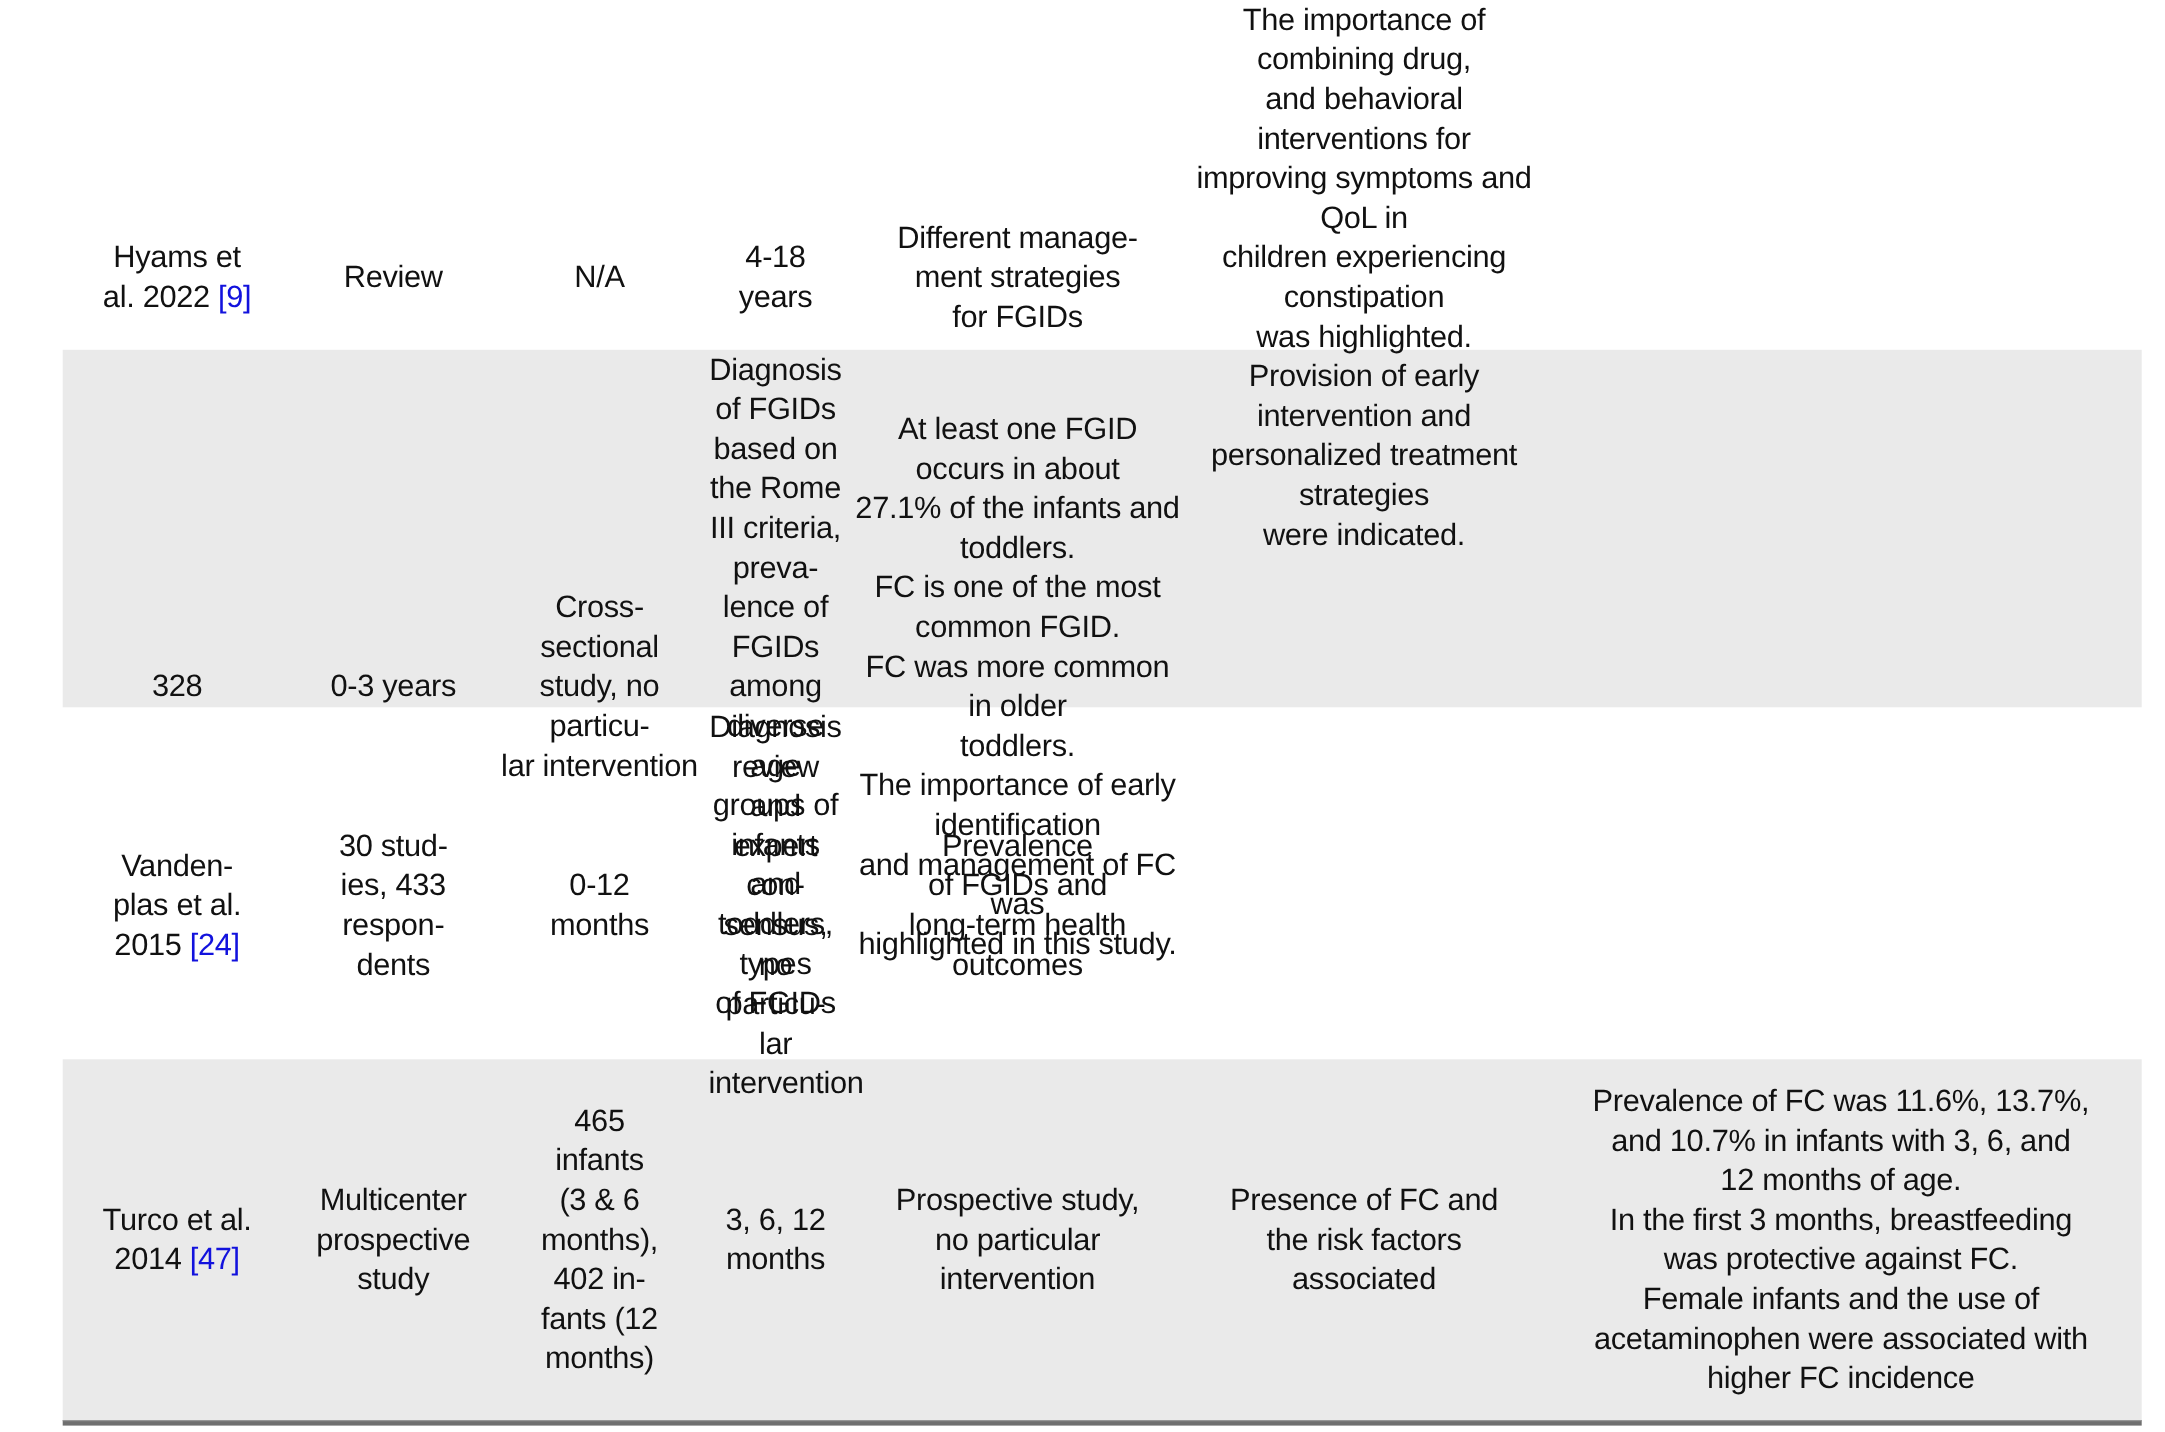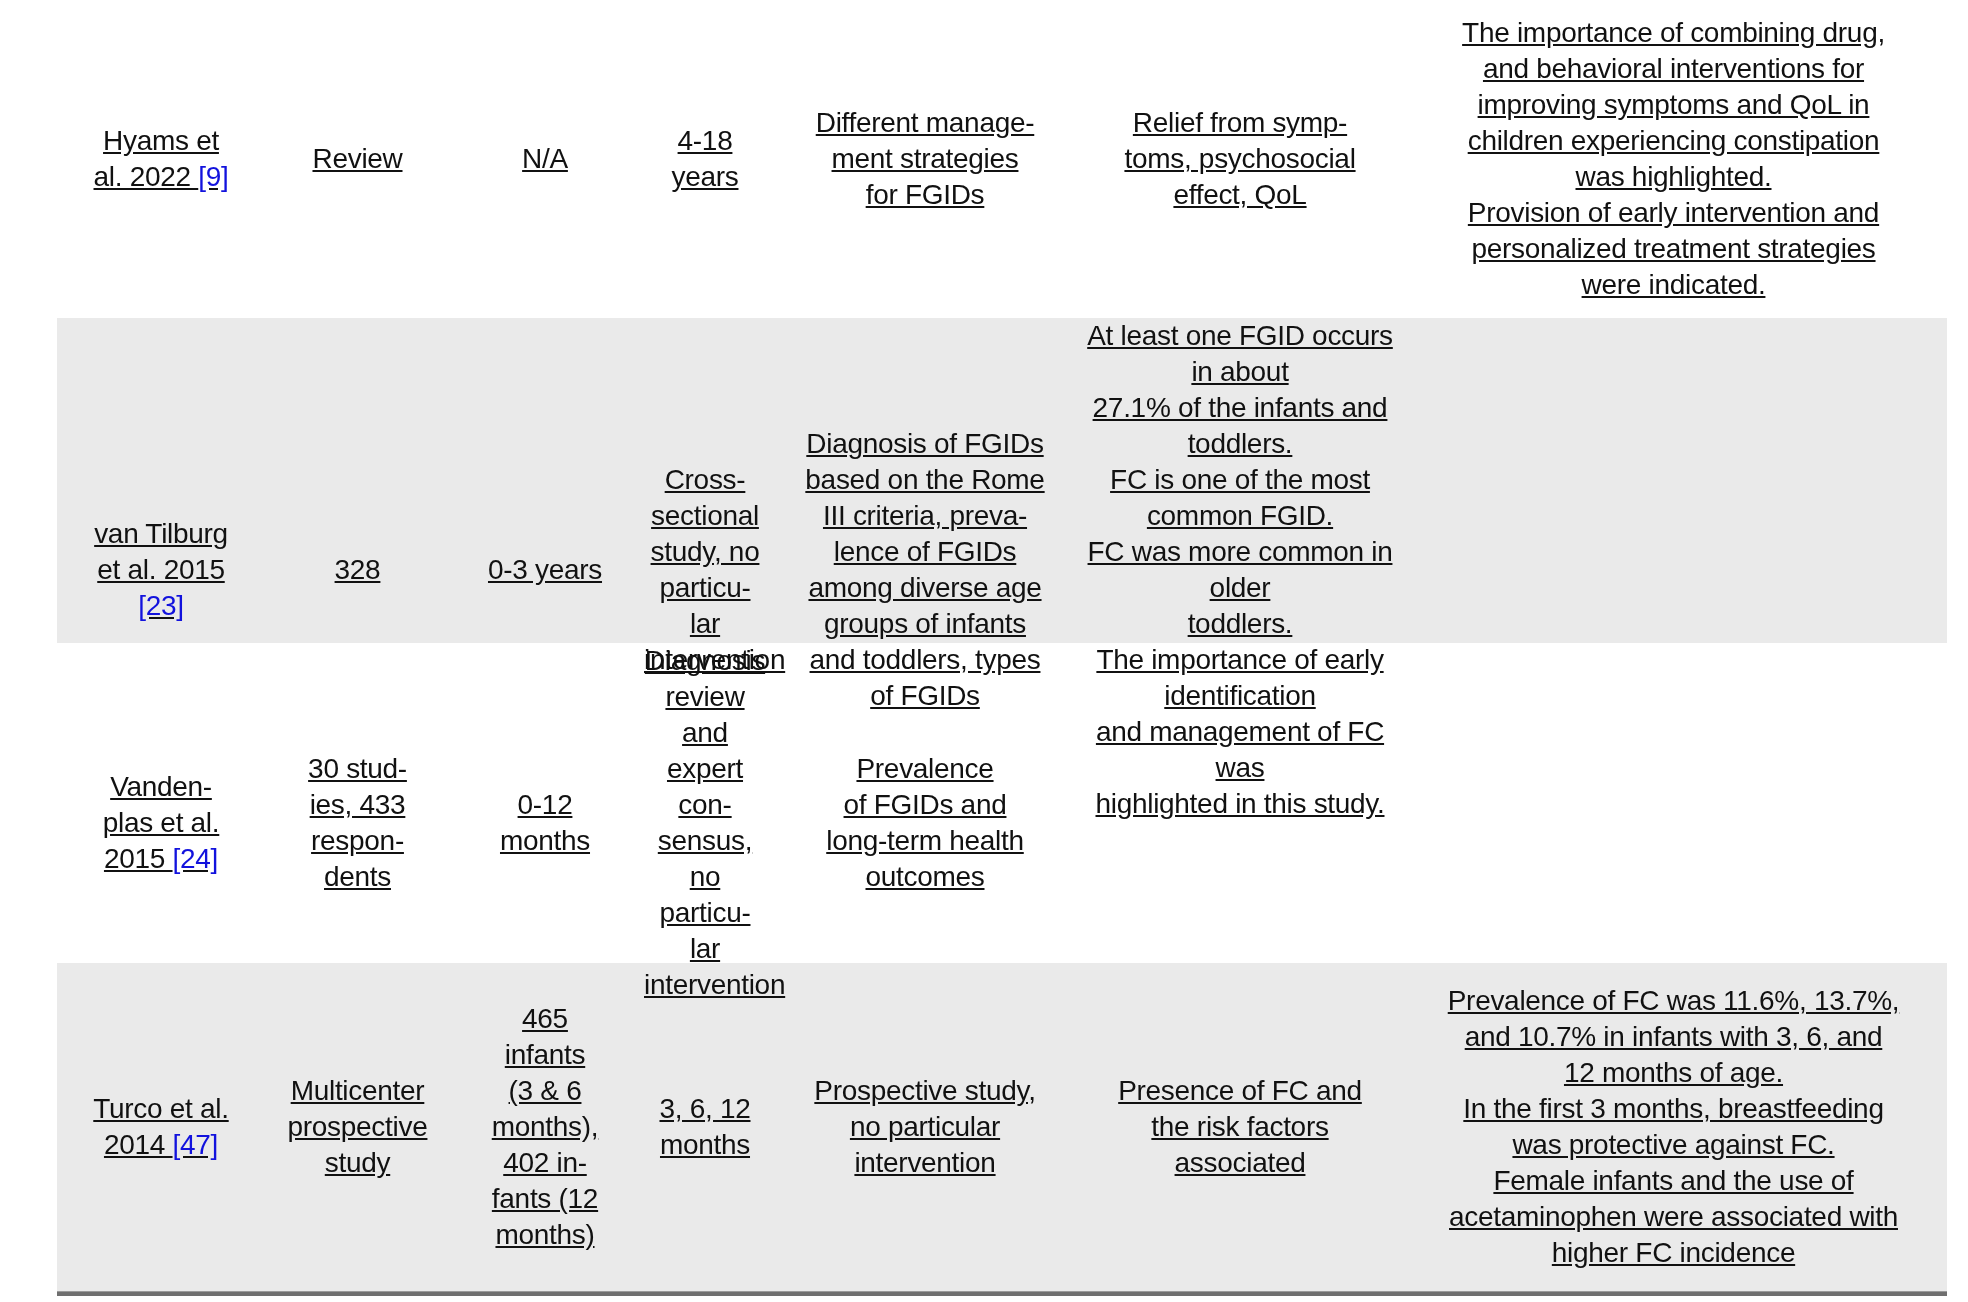--- a/index.html
+++ b/index.html
@@ -29,21 +29,20 @@
   .r3{height:320px;}
   .r4{height:328px;}
   .cell{
     text-align:center;
     white-space:pre-line;
     font-size:28px;
     line-height:36px;
     letter-spacing:-0.3px;
     padding:0 4px;
     box-sizing:border-box;
-    text-decoration:underline;
   }
   .ref{color:var(--link-blue);}
   .bottom-rule{
     height:5px;
     background:var(--rule);
     border-top:1px solid #9a9a9a;
     box-sizing:border-box;
   }
 </style>
 </head>
@@ -54,37 +53,31 @@
   <div class="trow r1">
     <div class="cell"><span>Hyams et
 al. 2022 </span><span class="ref">[9]</span></div>
     <div class="cell">Review</div>
     <div class="cell">N/A</div>
     <div class="cell">4-18
 years</div>
     <div class="cell">Different manage-
 ment strategies
 for FGIDs</div>
-    <div class="cell">Relief from symp-
-toms, psychosocial
-effect, QoL</div>
     <div class="cell">The importance of combining drug,
 and behavioral interventions for
 improving symptoms and QoL in
 children experiencing constipation
 was highlighted.
 Provision of early intervention and
 personalized treatment strategies
 were indicated.</div>
   </div>
 
   <div class="trow r2 shaded">
-    <div class="cell"><span>van Tilburg
-et al. 2015
-</span><span class="ref">[23]</span></div>
     <div class="cell">328</div>
     <div class="cell">0-3 years</div>
     <div class="cell">Cross-sectional
 study, no particu-
 lar intervention</div>
     <div class="cell">Diagnosis of FGIDs
 based on the Rome
 III criteria, preva-
 lence of FGIDs
 among diverse age

